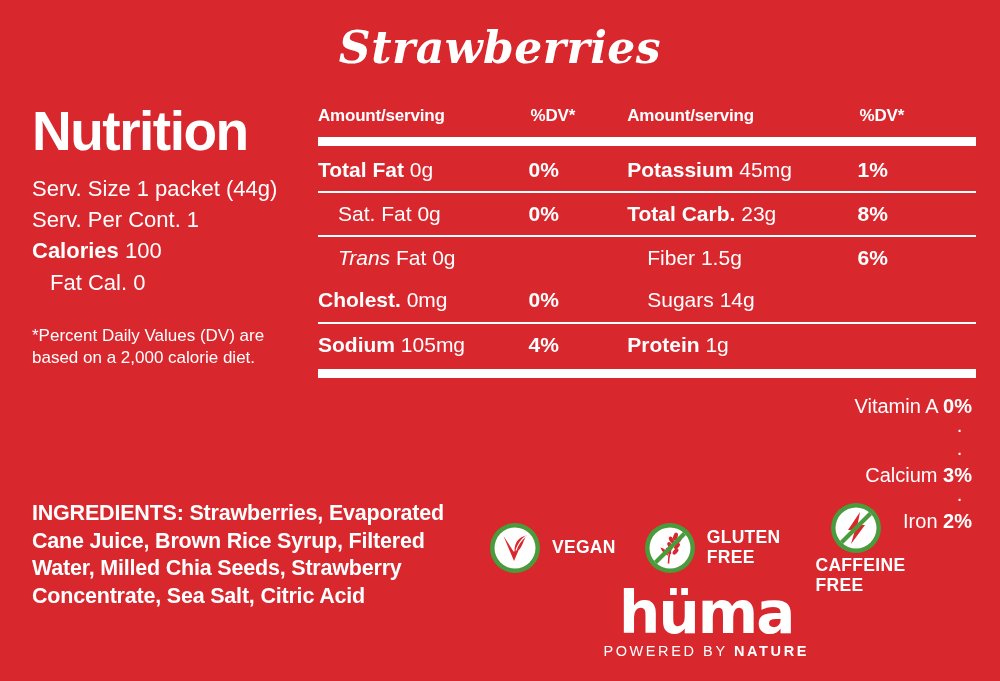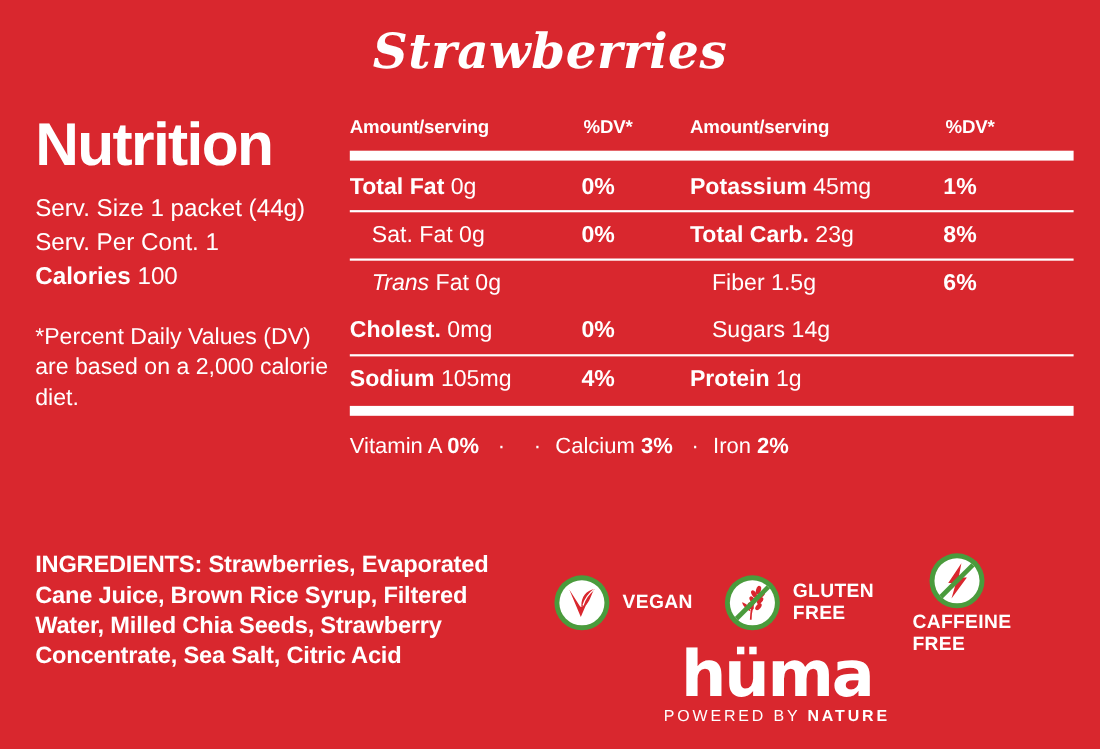--- a/index.html
+++ b/index.html
@@ -58,21 +58,21 @@
     font-size: 22px;
     line-height: 1.45;
   }
   .cal-line b { font-weight: bold; }
   .fat-cal {
     font-size: 22px;
     line-height: 1.45;
     padding-left: 18px;
   }
   .footnote {
-    font-size: 21px;
+    font-size: 17px;
     line-height: 1.3;
     margin-top: 26px;
     max-width: 280px;
   }
 
   
   .right {
     flex: 1;
     padding-right: 24px;
   }
@@ -129,20 +129,21 @@
     height: 2px;
     background: #ffffff;
   }
 
   .vitamins {
     font-size: 20px;
     padding-top: 14px;
     display: flex;
     align-items: flex-end;
     white-space: nowrap;
+    flex-direction: column;
   }
   .vitamins .vit { margin-right: 4px; }
   .vitamins .vit b { font-weight: bold; }
   .vitamins .sep {
     margin: 0 13px;
     font-size: 20px;
   }
 
   
   .bottom {
@@ -159,21 +160,21 @@
     width: 440px;
     font-size: 21.5px;
     font-weight: bold;
     line-height: 1.28;
     letter-spacing: -0.2px;
   }
 
   
   .badges {
     position: absolute;
-    left: 501px;
+    left: 487px;
     top: 8px;
     display: flex;
     align-items: center;
   }
   .badge {
     display: flex;
     align-items: center;
     margin-right: 26px;
   }
   .badge:last-child { margin-right: 0; flex-direction: column; }
@@ -221,20 +222,21 @@
   <div class="left">
     <div class="nf-heading">
       <span>Nutrition</span>
     </div>
     <div class="serv-line">Serv. Size 1 packet (44g)</div>
     <div class="serv-line">Serv. Per Cont. 1</div>
     <div class="cal-line">
       <b>Calories</b>
       <span>100</span>
     </div>
+    <div class="fat-cal">Fat Cal. 0</div>
     <div class="footnote">*Percent Daily Values (DV) are based on a 2,000 calorie diet.</div>
   </div>
 
   <div class="right">
     <table class="nf">
       <colgroup>
         <col class="c1">
           <col class="c2">
           <col class="c3">
           <col class="c4">

